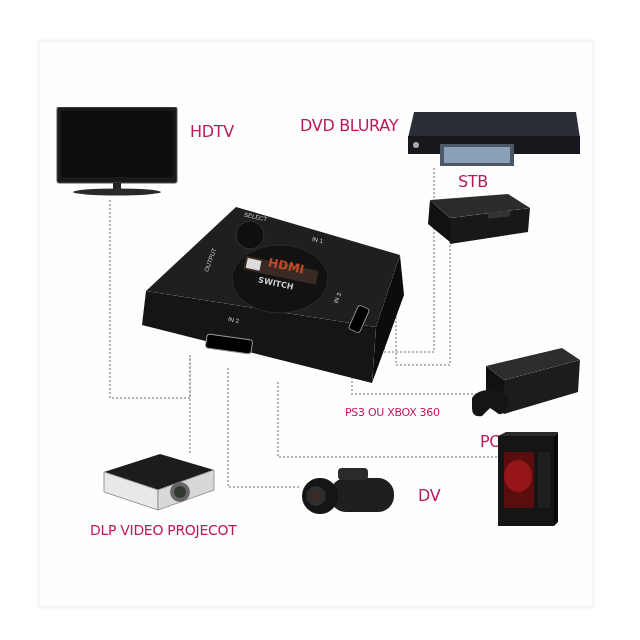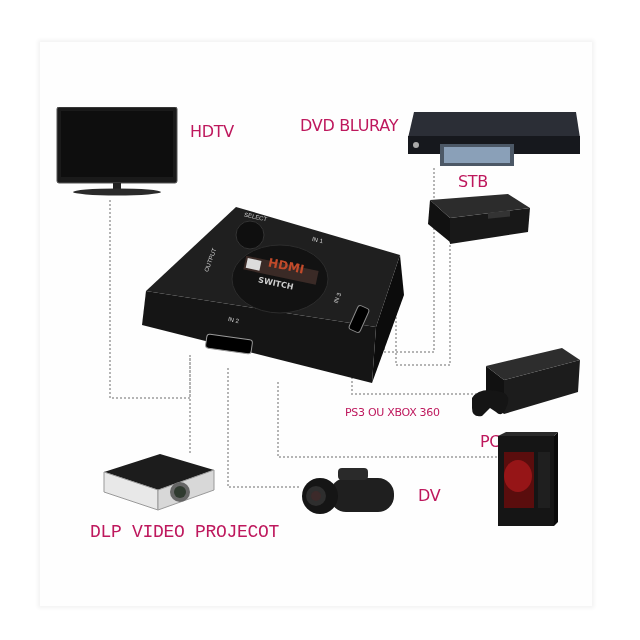--- a/index.html
+++ b/index.html
@@ -129,13 +129,13 @@
 
 <div class="dev" style="left:100px;top:448px;width:118px;height:64px;">
   <svg width="118" height="64">
     <polygon points="4,24 60,6 114,22 58,42" fill="#1c1c1c"></polygon>
     <polygon points="4,24 58,42 58,62 4,44" fill="#e8e8e8" stroke="#999"></polygon>
     <polygon points="58,42 114,22 114,42 58,62" fill="#d8d8d8" stroke="#999"></polygon>
     <circle cx="80" cy="44" r="10" fill="#666"></circle>
     <circle cx="80" cy="44" r="6" fill="#2f3a2f"></circle>
   </svg>
 </div>
-<div class="label small" style="left:90px;top:522px;font-size:18px;font-family:Liberation Mono, monospace;">DLP VIDEO PROJECOT</div>
+<div class="label small" style="left:90px;top:522px;font-size:14px;">DLP VIDEO PROJECOT</div>
 
 </body></html>

